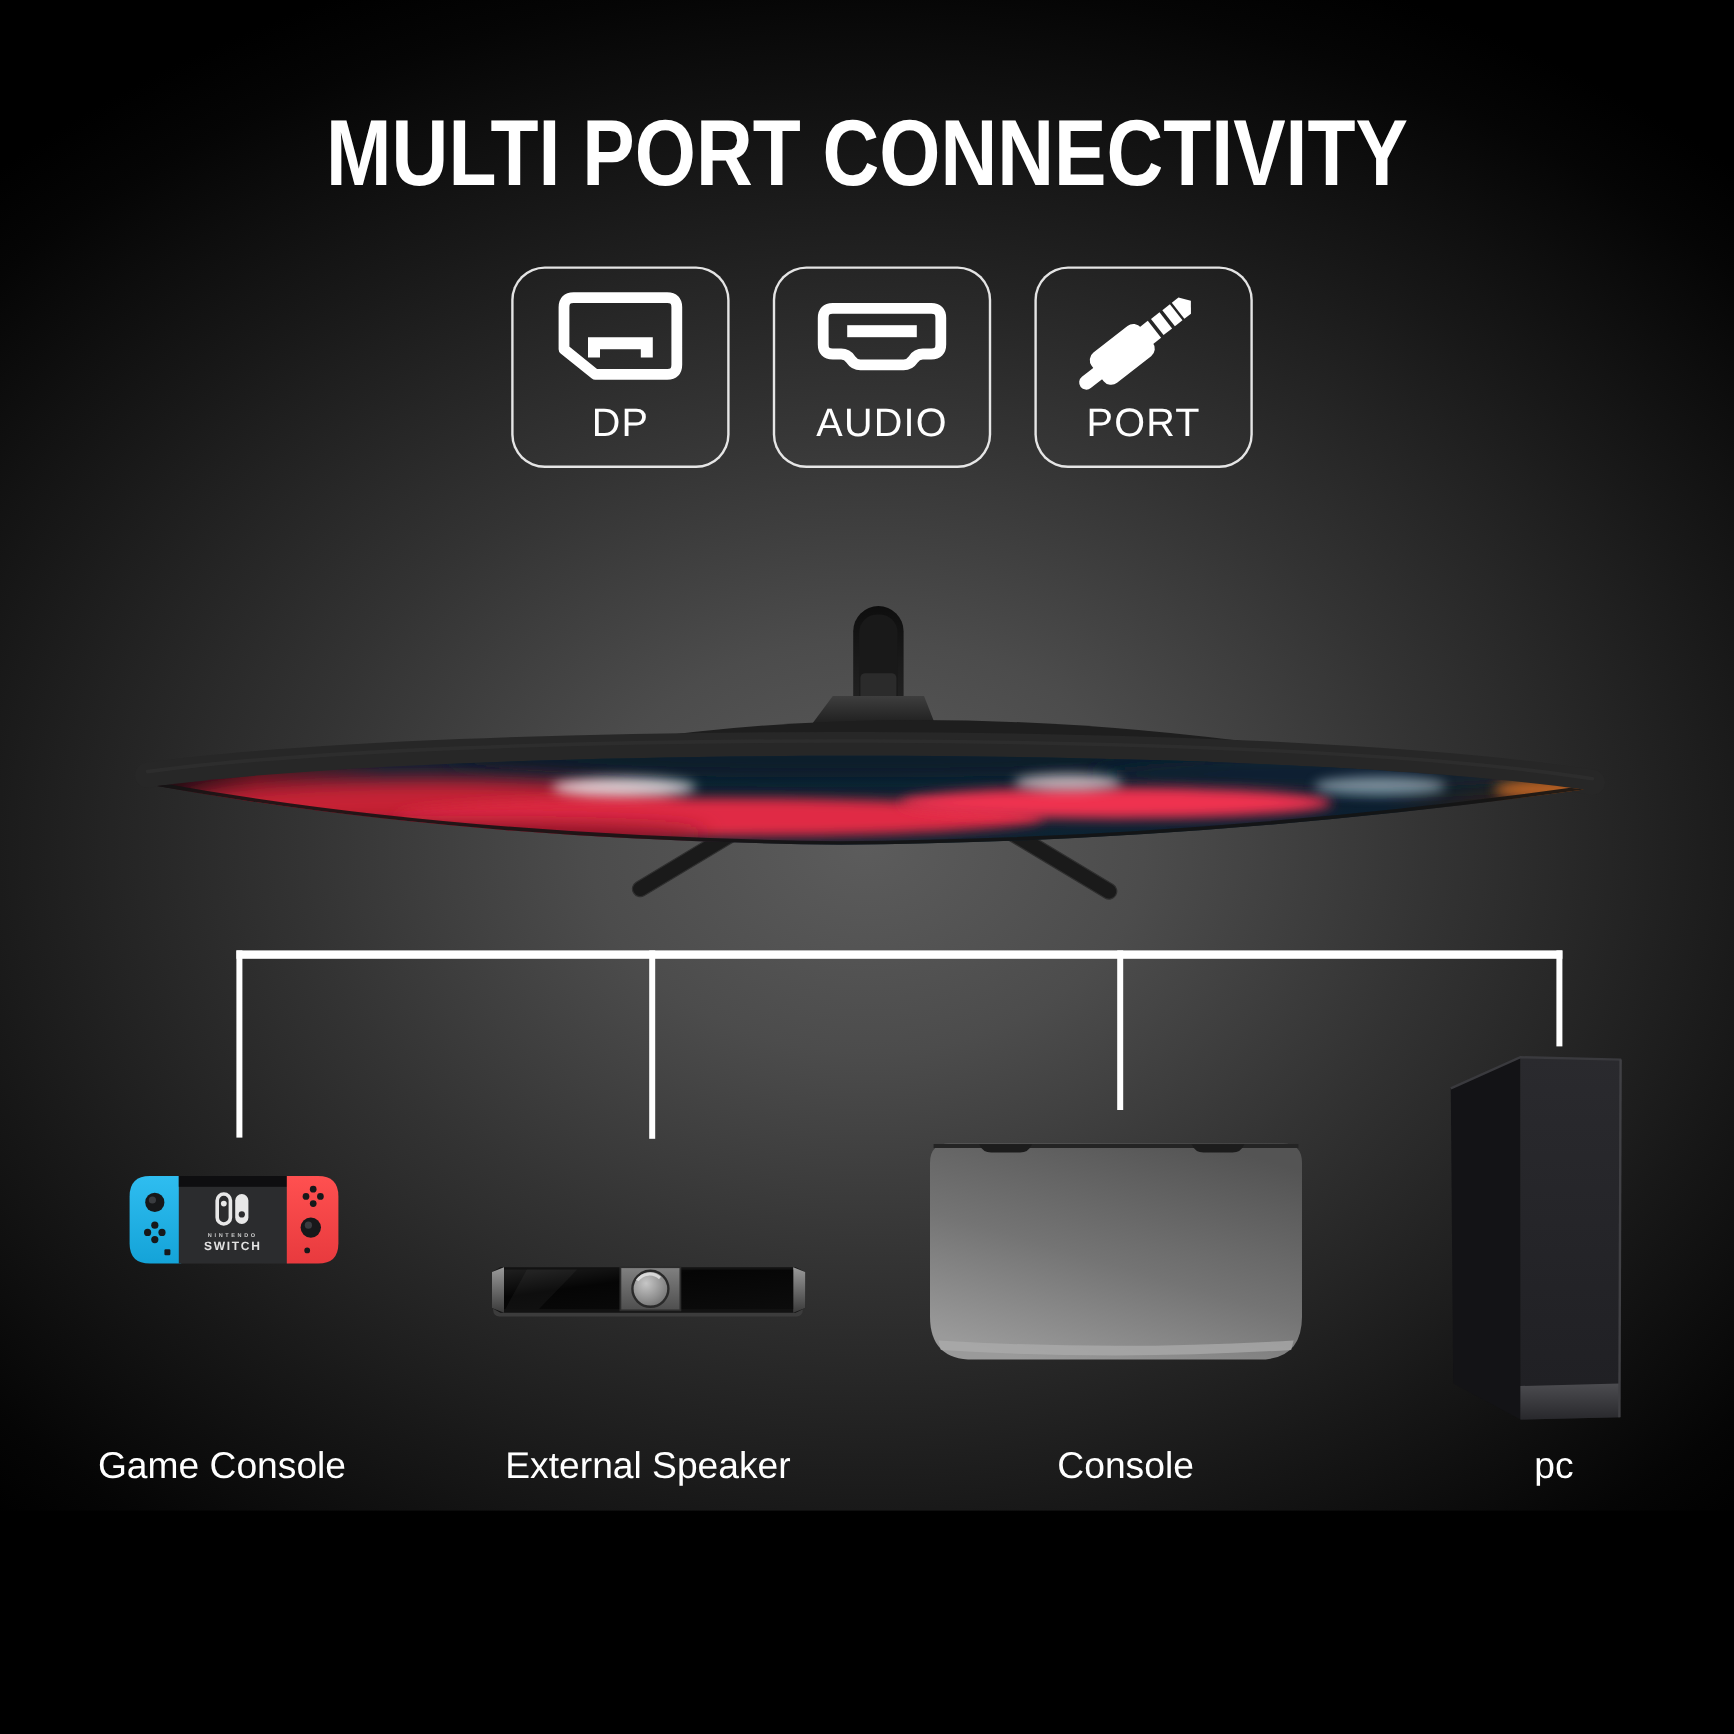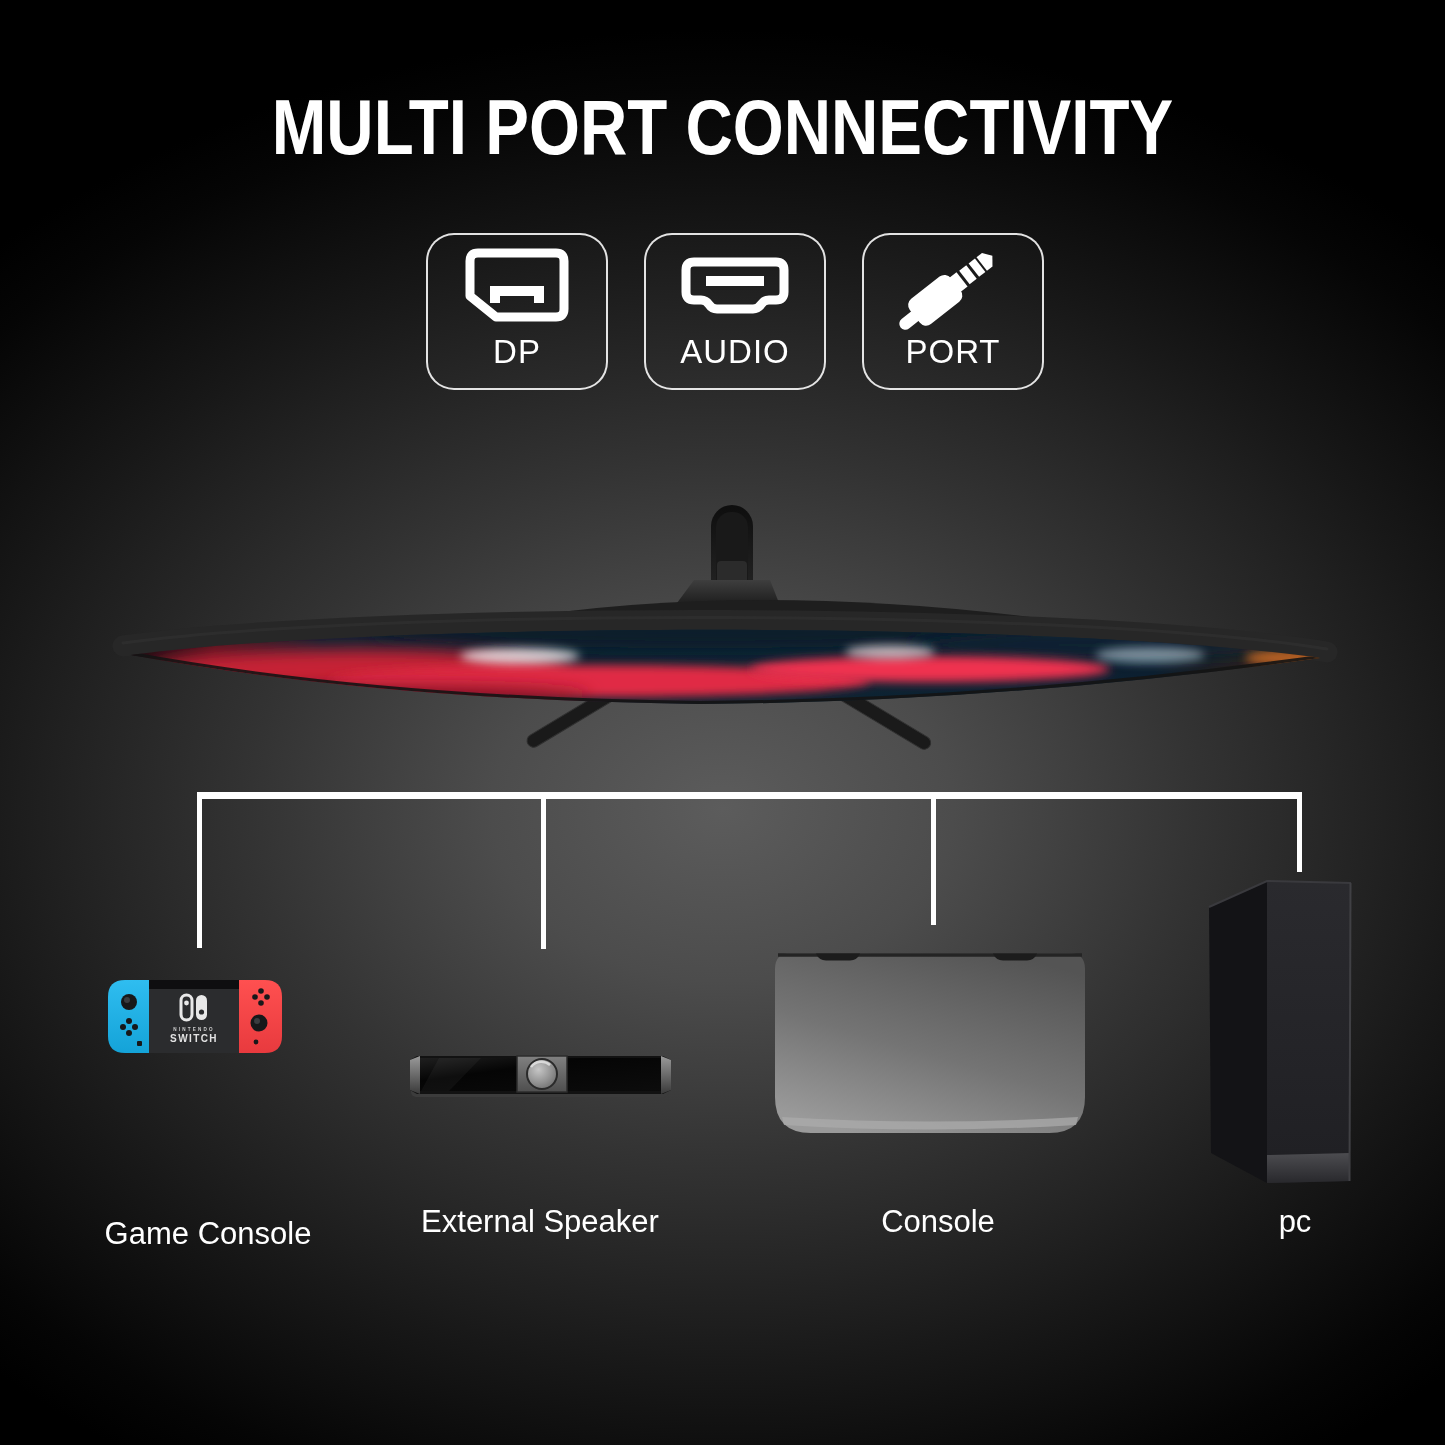--- a/index.html
+++ b/index.html
@@ -1,29 +1,29 @@
 <!DOCTYPE html>
 <html><head>
 <meta charset="utf-8">
 <style>
   html,body{margin:0;padding:0;background:#000;}
   #stage{
-    position:relative;width:1445px;height:1445px;overflow:hidden;
+    position:relative;width:1445px;height:1259px;overflow:hidden;
     background:radial-gradient(ellipse 1050px 780px at 50% 56%,
       #5c5c5c 0%, #4c4c4c 22%, #333333 45%, #181818 72%, #050505 92%, #000 100%);
     font-family:"Liberation Sans", sans-serif;
   }
   .title{
     position:absolute;top:82px;left:0;width:100%;text-align:center;
     color:#fff;font-size:78px;font-weight:700;letter-spacing:0px;
     transform:scaleX(0.84);transform-origin:center;white-space:nowrap;
   }
   .ports-row{
     position:absolute;left:426px;top:222px;width:618px;height:168px;
-    display:flex;gap:36px;align-items:flex-end;
+    display:flex;gap:36px;
   }
   .port-box{
     flex:1;border:2px solid rgba(255,255,255,0.88);border-radius:28px;
     background:rgba(255,255,255,0.015);
     display:flex;flex-direction:column;align-items:center;justify-content:flex-end;
     padding-bottom:20px;box-sizing:border-box;
   }
   .port-icon{flex:1;display:flex;align-items:center;justify-content:center;width:100%;}
   .port-label{color:#fff;font-size:33px;letter-spacing:1px;line-height:1;}
   .monitor-wrap{position:absolute;left:100px;top:475px;width:1245px;height:300px;}
@@ -270,18 +270,18 @@
         </linearGradient>
       </defs>
       <polygon points="9,37 67,11 67,313 11,283" fill="#131316"></polygon>
       <polygon points="67,11 151,13 150,311 67,313" fill="url(#pcFront)"></polygon>
       <polygon points="67,285 150,283 150,311 67,313" fill="url(#pcStrip)"></polygon>
       <polyline points="9,37 67,11 151,13" fill="none" stroke="#3a3a3e" stroke-width="2"></polyline>
       <line x1="150.5" y1="13" x2="149.5" y2="311" stroke="#404044" stroke-width="2"></line>
     </svg>
   </div>
 
-  <div class="device-label" style="left:208px;margin-top:12px;">Game Console</div>
+  <div class="device-label" style="left:185px;">Game Console</div>
   <div class="device-label" style="left:540px;">External Speaker</div>
   <div class="device-label" style="left:938px;">Console</div>
   <div class="device-label" style="left:1295px;">pc</div>
 
 </div>
 
 </body></html>

